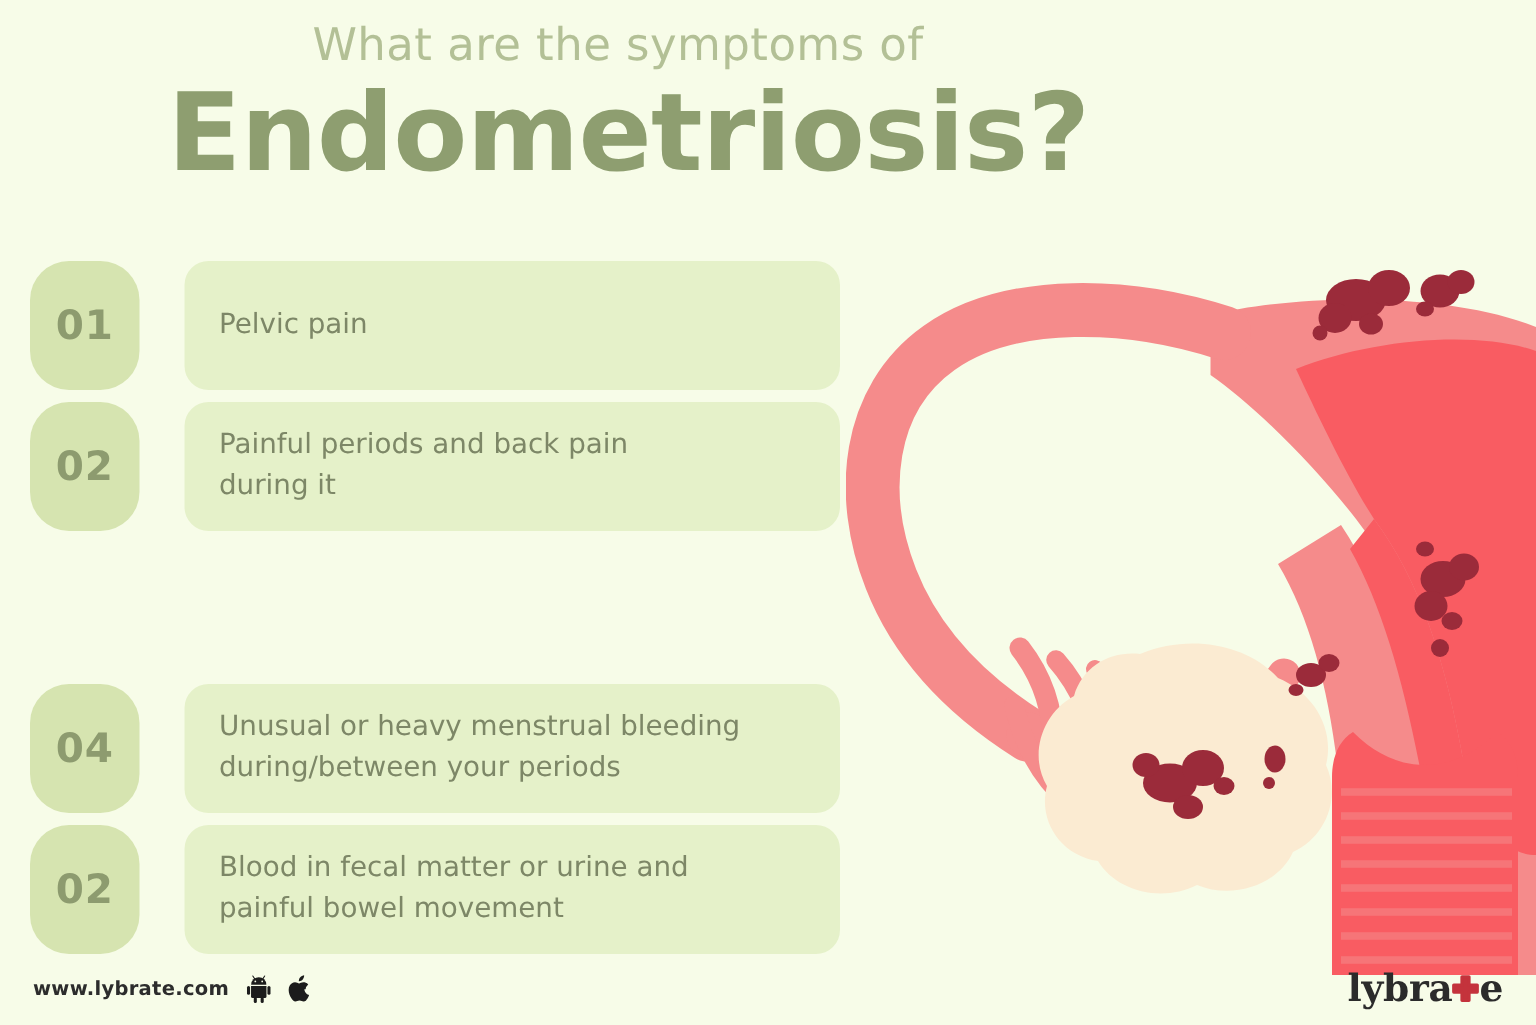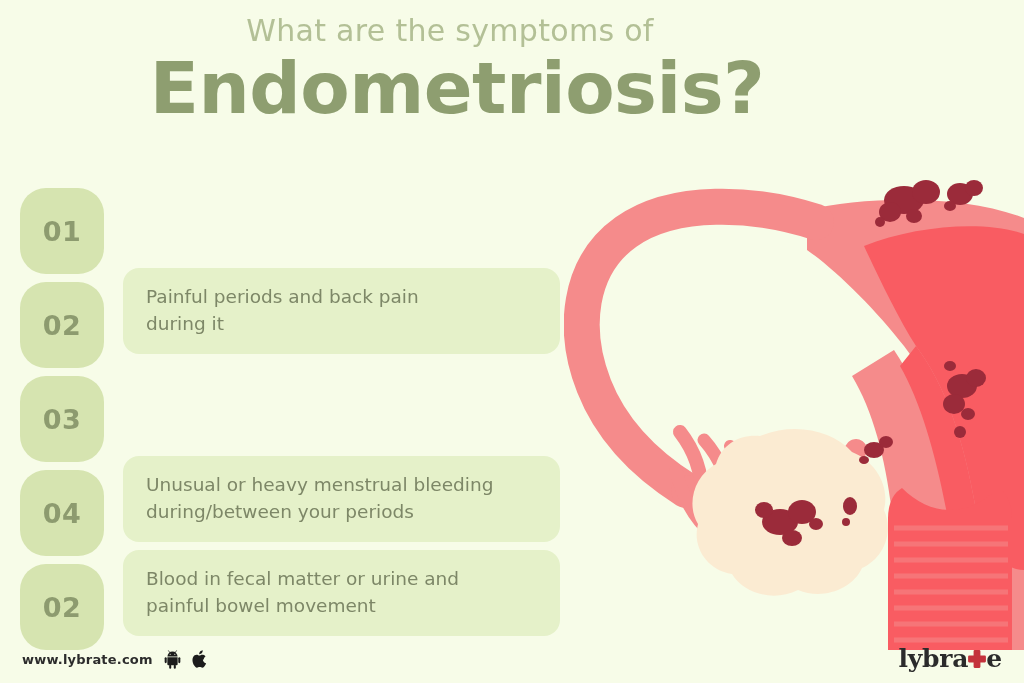--- a/index.html
+++ b/index.html
@@ -22,21 +22,20 @@
   }
 
   
   .header {
     position: absolute;
     top: 0;
     left: 0;
     width: 824px;
     text-align: center;
     padding-top: 14px;
-    margin-left: 38px;
   }
   .subtitle {
     font-family: "DejaVu Sans", sans-serif;
     font-size: 30px;
     font-weight: 400;
     color: #b3c096;
     letter-spacing: 0.3px;
     line-height: 1.1;
     margin: 0;
   }
@@ -59,22 +58,22 @@
     width: 540px;
   }
   .row {
     position: relative;
     height: 86px;
     margin-bottom: 8px;
   }
   .badge {
     position: absolute;
     left: 0;
-    top: 14px;
-    width: 84px;
+    top: 0;
+    width: 73px;
     height: 86px;
     border-radius: 26px;
     background: #d6e4b0;
     display: flex;
     align-items: center;
     justify-content: center;
   }
   .badge-num {
     font-family: "DejaVu Sans", sans-serif;
     font-size: 27px;
@@ -268,36 +267,36 @@
       </g>
     </svg>
   </div>
 
   <div class="list">
 
     <div class="row">
       <div class="badge">
         <span class="badge-num">01</span>
       </div>
+      <div class="card">
+        <span class="card-text">Pelvic pain</span>
+      </div>
     </div>
 
     <div class="row">
       <div class="badge">
         <span class="badge-num">02</span>
       </div>
       <div class="card">
         <span class="card-text">Painful periods and back pain
 during it</span>
       </div>
     </div>
 
     <div class="row">
-      <div class="badge">
-        <span class="badge-num">03</span>
-      </div>
     </div>
 
     <div class="row">
       <div class="badge">
         <span class="badge-num">04</span>
       </div>
       <div class="card">
         <span class="card-text">Unusual or heavy menstrual bleeding
 during/between your periods</span>
       </div>

